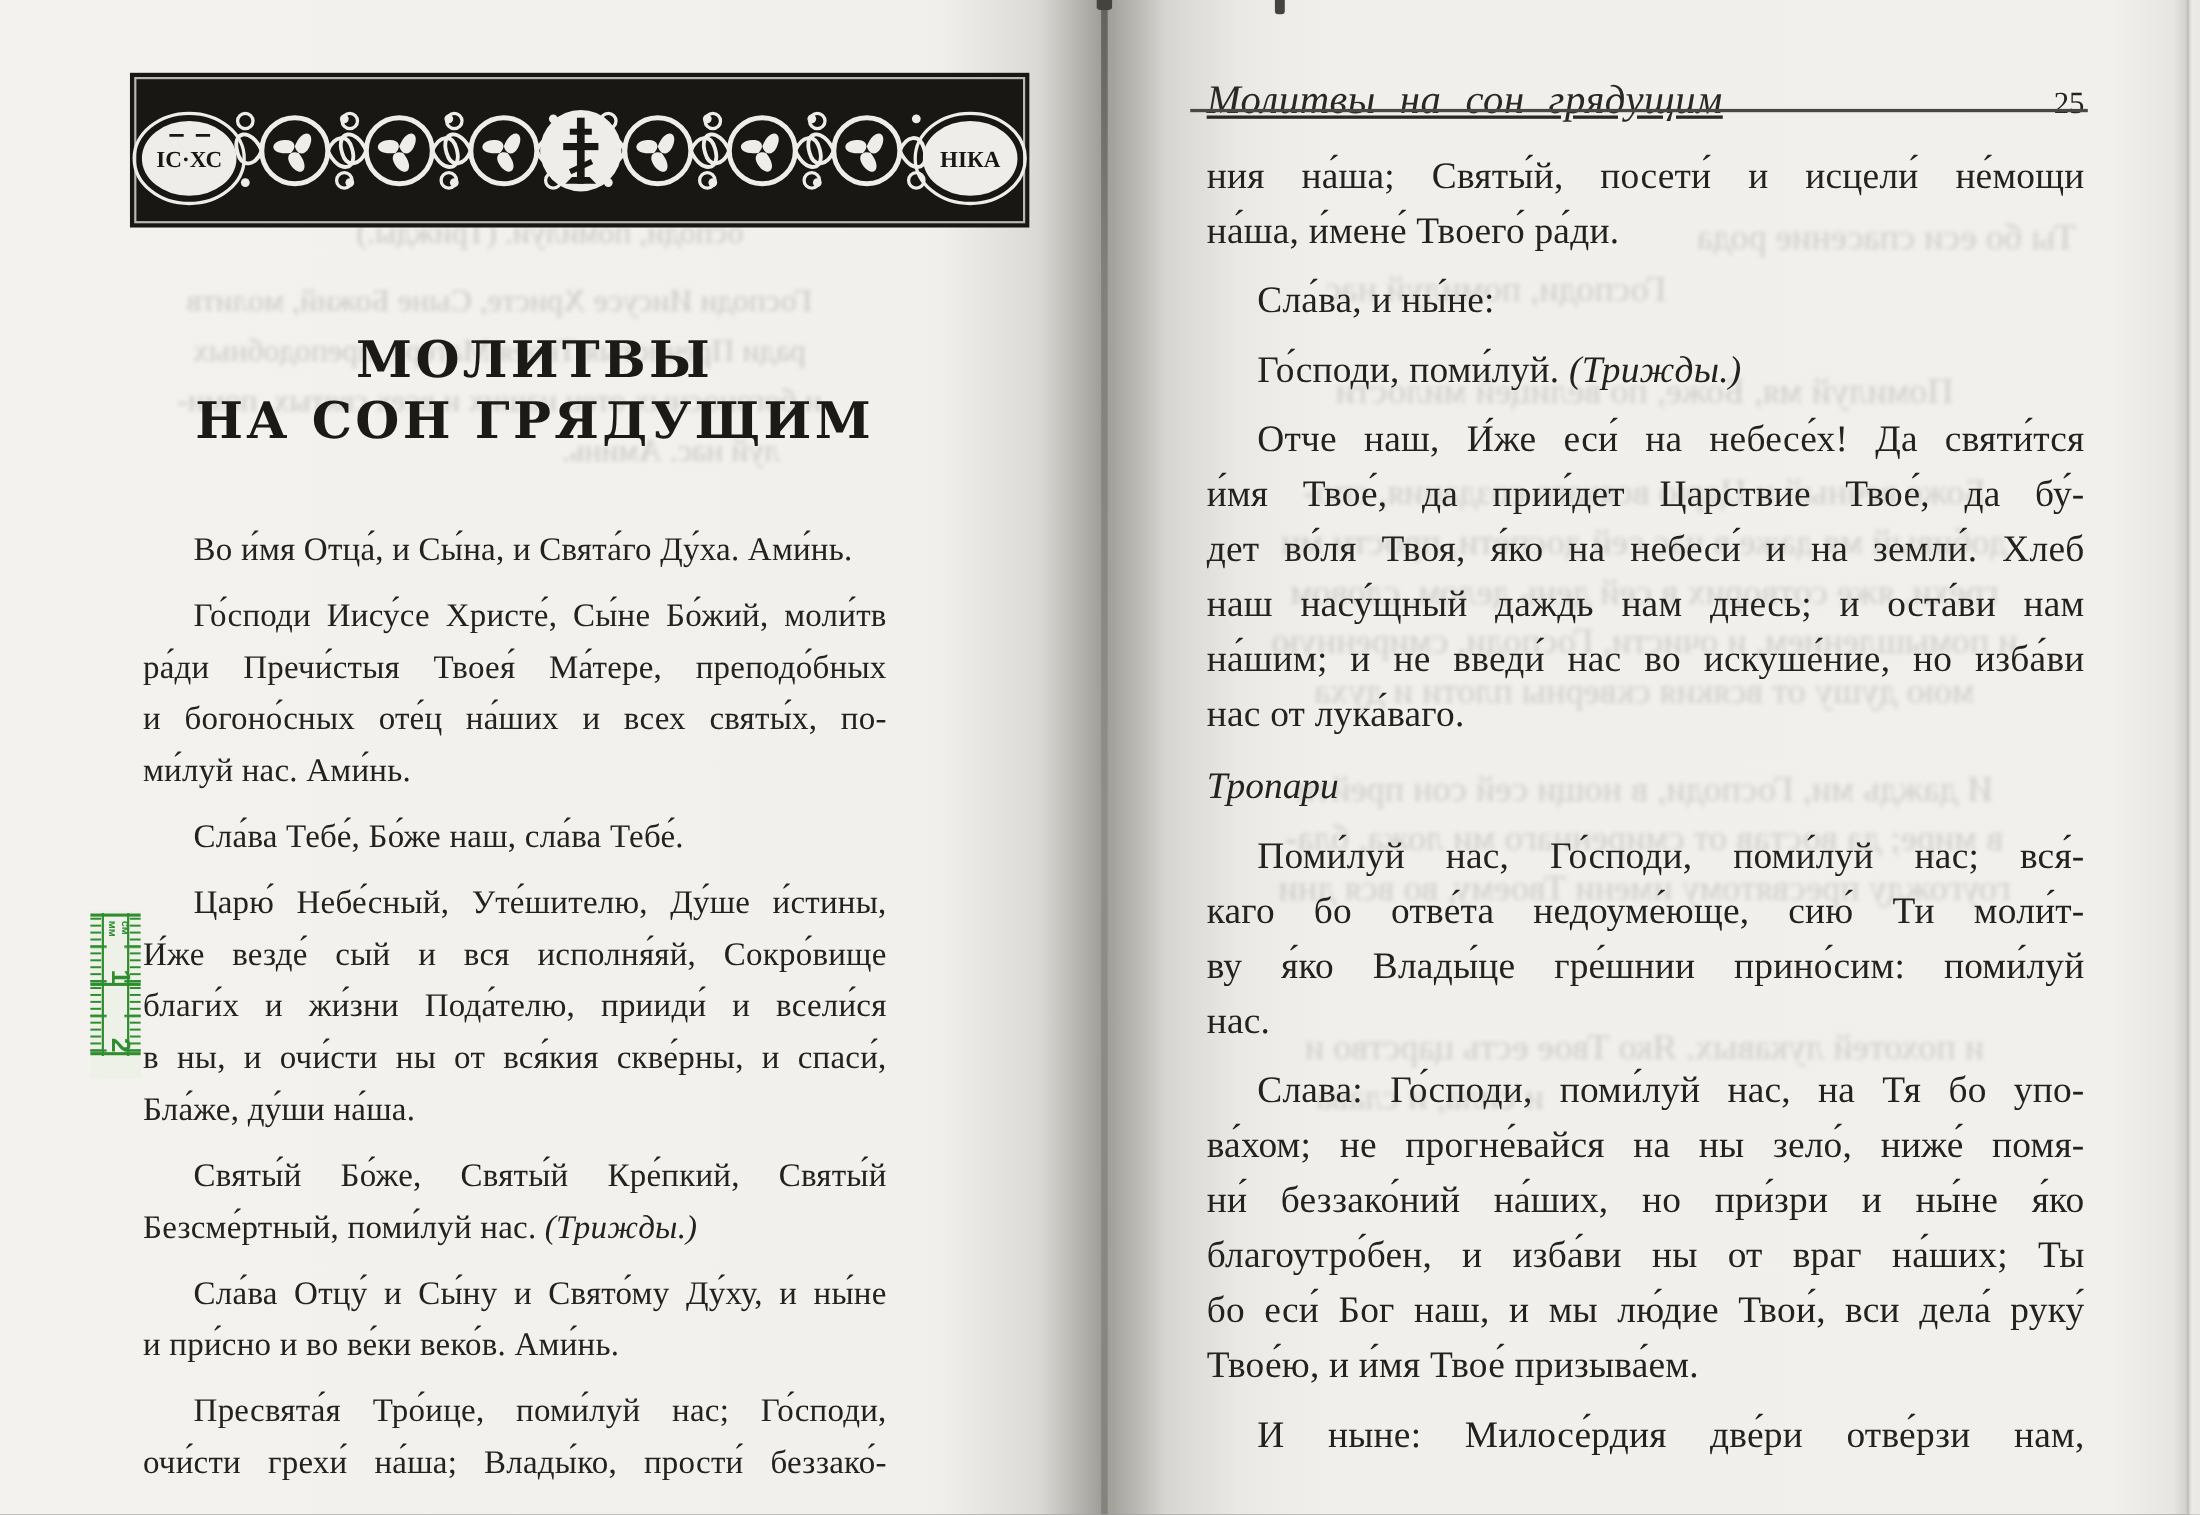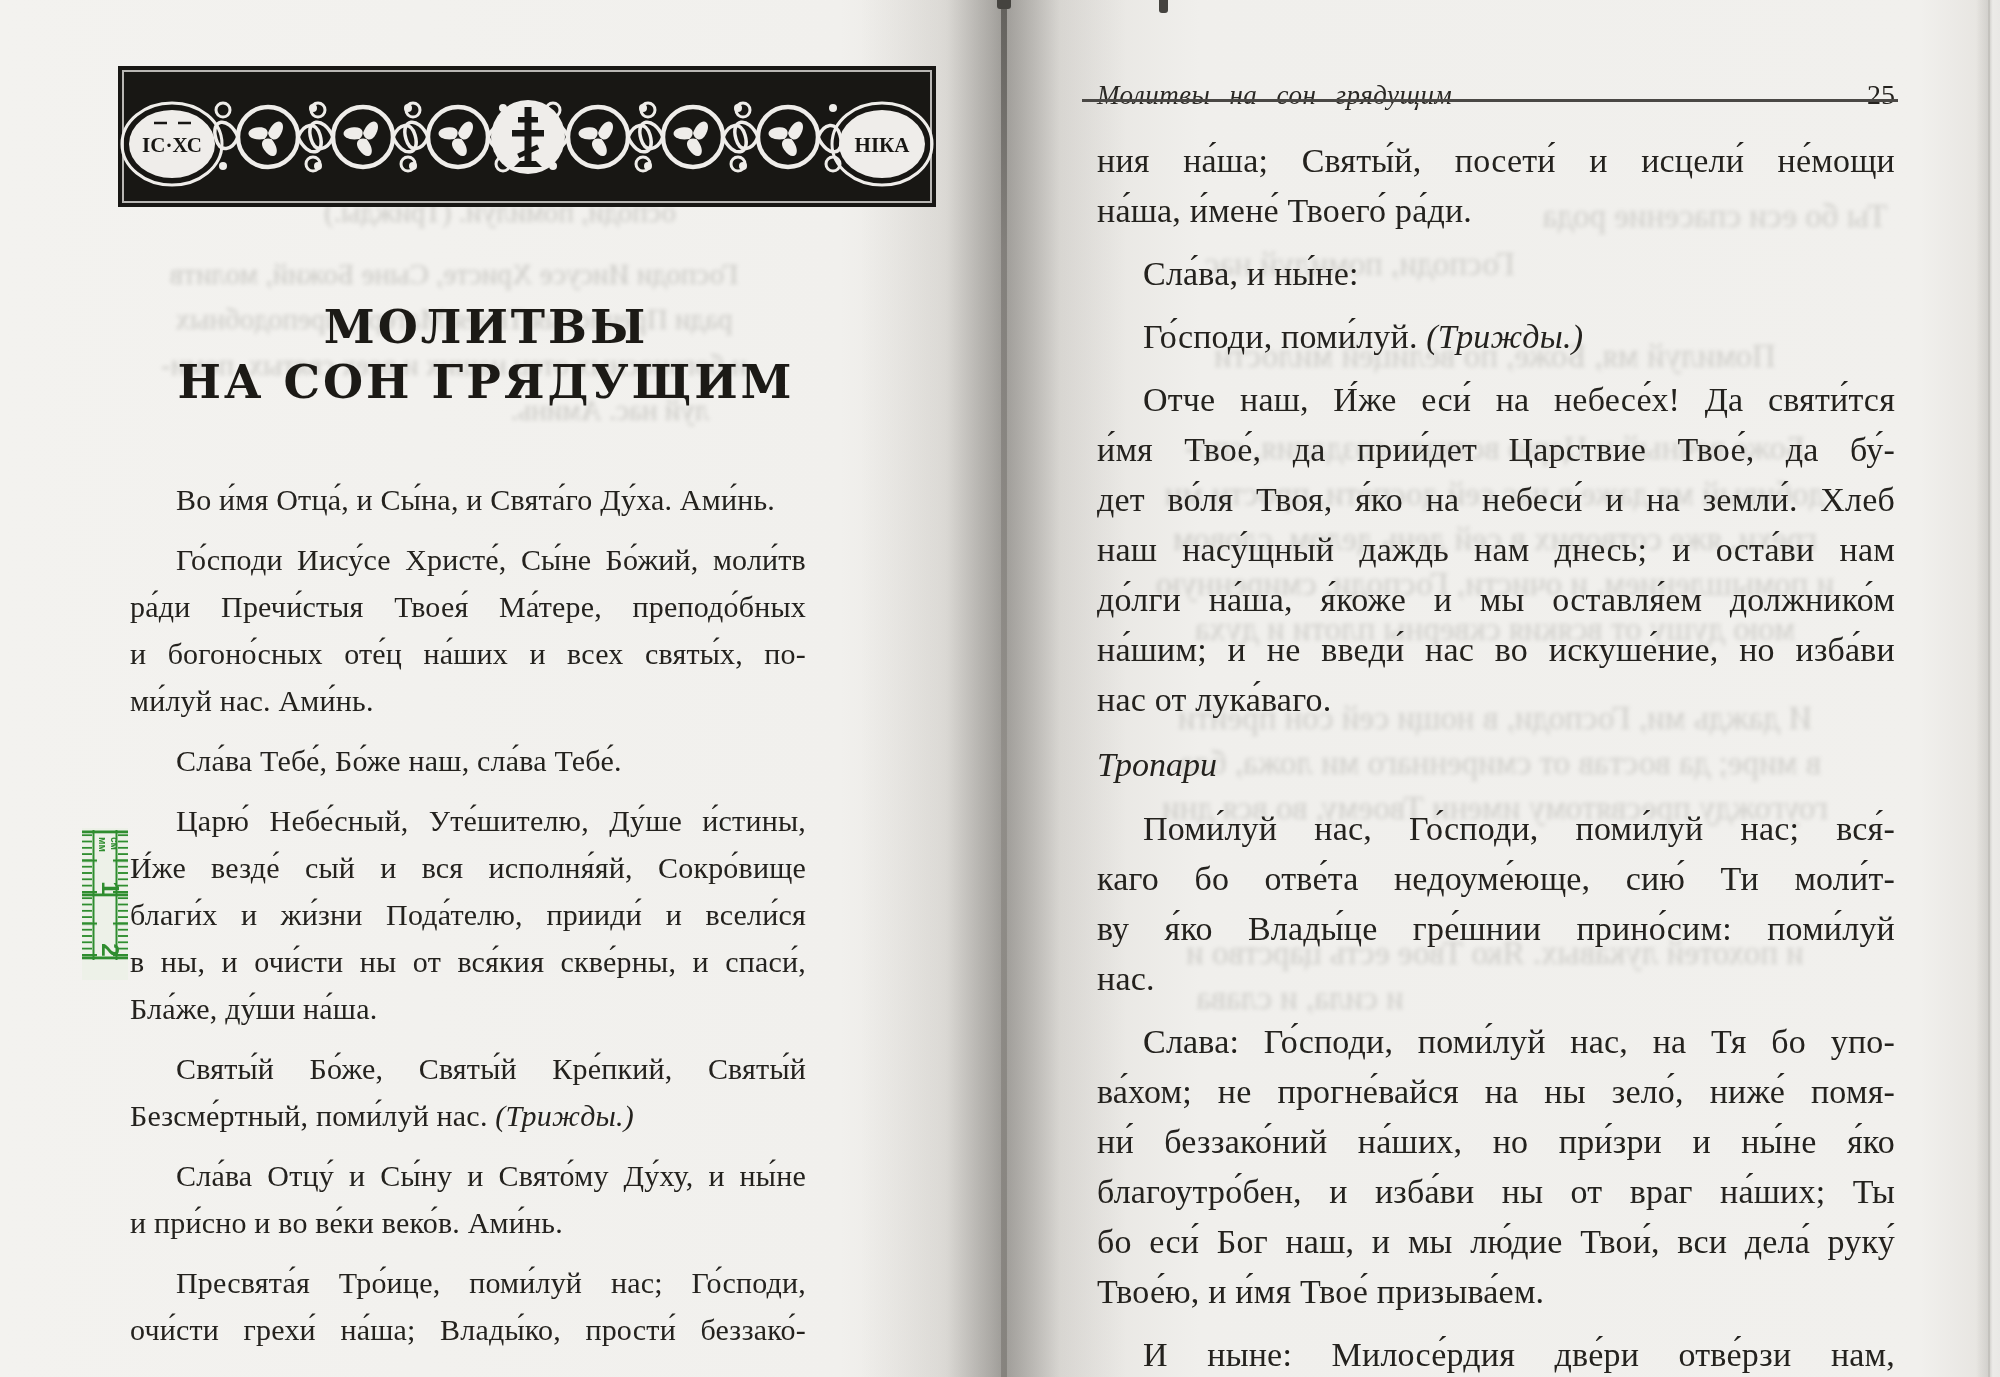--- a/index.html
+++ b/index.html
@@ -27,21 +27,21 @@
   .page-title .t1{font-size:46px;line-height:54px;}
   .page-title .t2{font-size:46px;line-height:56px;}
   .para{margin:0 0 13px 0;}
   .line{font-size:30px;line-height:47px;letter-spacing:.2px;text-align:justify;text-align-last:justify;white-space:normal;}
   .line.last{text-align-last:left;}
   .indent .line:first-child{text-indent:46px;}
   .line i{font-style:italic;}
   .line b{font-weight:normal;}
   
   .right-header{position:absolute;left:1097px;top:52px;width:798px;z-index:6;display:flex;justify-content:space-between;align-items:baseline;}
-  .running-title{font-style:italic;font-size:27px;word-spacing:12px;letter-spacing:.5px;color:#2a2824;}
+  .running-title{font-style:italic;font-size:37px;word-spacing:12px;letter-spacing:.5px;color:#2a2824;text-decoration:underline;}
   .page-number{font-size:28px;color:#24221e;margin-top:27px;}
   .header-rule{position:absolute;left:1082px;top:99px;width:816px;height:3px;background:#4a4845;z-index:6;}
   .right-body{position:absolute;left:1097px;top:136px;width:798px;z-index:6;}
   .right-body .line{font-size:34px;line-height:50px;}
   .section-heading{font-style:italic;font-size:34px;line-height:50px;text-align:left;margin:15px 0 14px 0;}
   
   .ghost{position:absolute;z-index:1;color:#6f6e67;transform:scaleX(-1);filter:blur(2px);
     opacity:.30;white-space:nowrap;overflow:hidden;text-align:center;font-size:29px;}
   .ghost.r{font-size:33px;opacity:.26;}
   
@@ -184,21 +184,20 @@
         <div class="line last">Сла́ва, и ны́не:</div>
       </div>
     <div class="para indent">
         <div class="line last">Го́споди, поми́луй. <i>(Трижды.)</i></div>
       </div>
     <div class="para indent">
         <div class="line">Отче наш, И́же еси́ на небесе́х! Да святи́тся</div>
         <div class="line">и́мя Твое́, да прии́дет Царствие Твое́, да бу́-</div>
         <div class="line">дет во́ля Твоя, я́ко на небеси́ и на земли́. Хлеб</div>
         <div class="line">наш насу́щный даждь нам днесь; и оста́ви нам</div>
-        <div class="line">до́лги на́ша, я́коже и мы оставля́ем должнико́м</div>
         <div class="line">на́шим; и не введи́ нас во искуше́ние, но изба́ви</div>
         <div class="line last">нас от лука́ваго.</div>
       </div>
     <div class="section-heading">Тропари</div>
     <div class="para indent">
         <div class="line">Поми́луй нас, Го́споди, поми́луй нас; вся́-</div>
         <div class="line">каго бо отве́та недоуме́юще, сию́ Ти моли́т-</div>
         <div class="line">ву я́ко Влады́це гре́шнии прино́сим: поми́луй</div>
         <div class="line last">нас.</div>
       </div>

